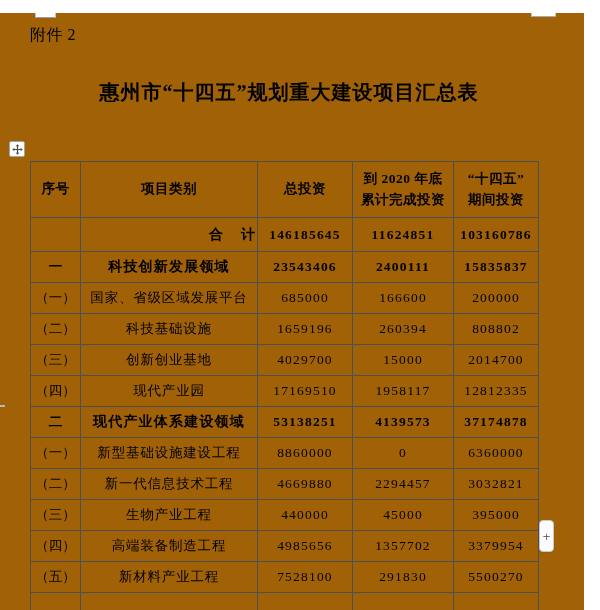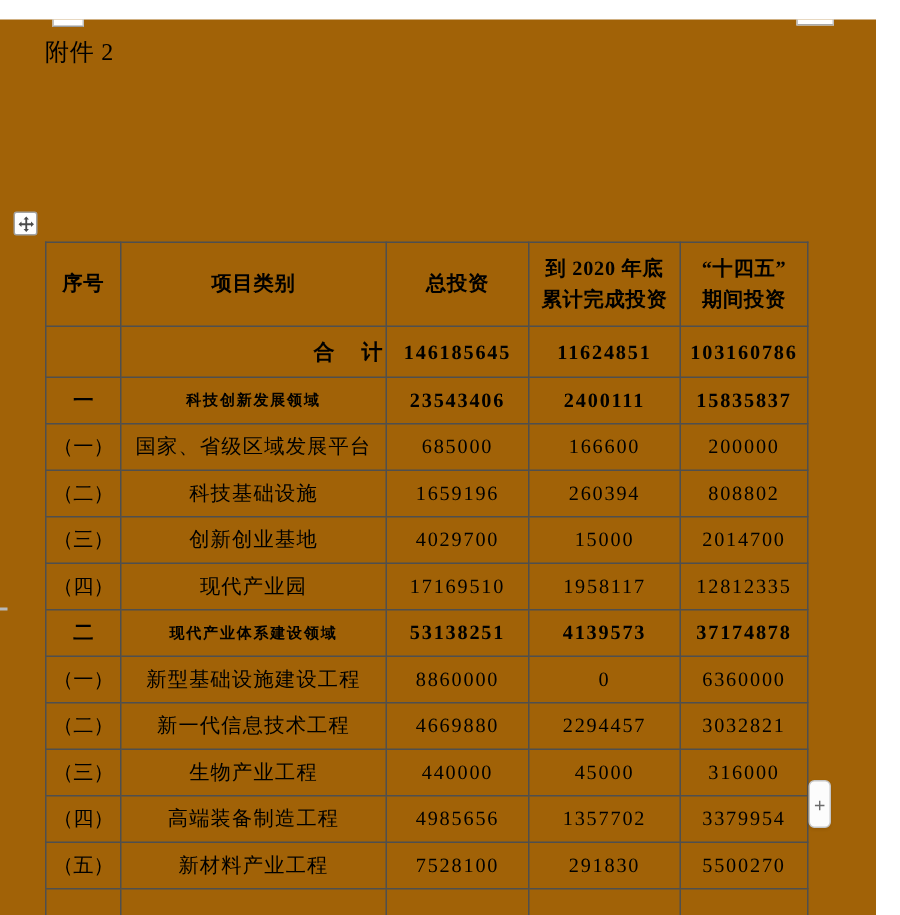--- a/index.html
+++ b/index.html
@@ -49,21 +49,21 @@
     white-space:pre-line; line-height:1.5; letter-spacing:0.5px;
   }
   .summary tbody td { height:31px; font-size:13.5px; }
   .summary tr.row-total td { height:34px; }
   .num { letter-spacing:1.2px; font-size:14px; }
   .no-cell { font-size:13px; }
   .cat { text-align:left; padding-left:8px; font-size:13px; letter-spacing:0.8px; }
   tr.row-total td { font-weight:bold;text-align:center; }
   tr.row-total .cat { text-align:right; padding-left:0; font-size:14px; letter-spacing:2px; }
   tr.row-section td { font-weight:bold; }
-  tr.row-section .cat { font-size:10px; letter-spacing:1.2px; }
+  tr.row-section .cat { font-size:14px; letter-spacing:1.2px; }
   tr.cut-row td { height:20px; border-bottom:none; }
 
   
   .add-btn {
     position:absolute; left:539px; top:507px; width:15px; height:32px;
     border:1px solid #c6c6c6; border-radius:4px; background:#fcfcfc;
     color:#6b6b6b; font-size:13px; line-height:1;
     display:flex; align-items:center; justify-content:center;
     font-family:"Liberation Sans","DejaVu Sans",sans-serif;
     box-shadow:0 1px 2px rgba(0,0,0,0.07); cursor:pointer;
@@ -72,20 +72,21 @@
 </head>
 <body>
 
 <div id="screen">
 
   <div class="frag frag-left"></div>
   <div class="frag frag-right"></div>
 
   <div class="attachment">附件 2</div>
 
+  <div class="doc-title">惠州市“十四五”规划重大建设项目汇总表</div>
 
 
   <div class="move-handle">
     <svg width="11" height="11" viewBox="0 0 16 16">
       <path d="M8 0.5 L10.6 3.4 H8.9 V7.1 H12.6 V5.4 L15.5 8 L12.6 10.6 V8.9 H8.9 V12.6 H10.6 L8 15.5 L5.4 12.6 H7.1 V8.9 H3.4 V10.6 L0.5 8 L3.4 5.4 V7.1 H7.1 V3.4 H5.4 Z" fill="#4a4a4a"></path>
     </svg>
   </div>
 
   <div class="left-tick"></div>
 
@@ -170,21 +171,21 @@
         <td class="cat">新一代信息技术工程</td>
         <td class="num">4669880</td>
         <td class="num">2294457</td>
         <td class="num">3032821</td>
       </tr>
       <tr>
         <td class="no-cell">（三）</td>
         <td class="cat">生物产业工程</td>
         <td class="num">440000</td>
         <td class="num">45000</td>
-        <td class="num">316000</td>
+        <td class="num">395000</td>
       </tr>
       <tr>
         <td class="no-cell">（四）</td>
         <td class="cat">高端装备制造工程</td>
         <td class="num">4985656</td>
         <td class="num">1357702</td>
         <td class="num">3379954</td>
       </tr>
       <tr>
         <td class="no-cell">（五）</td>

